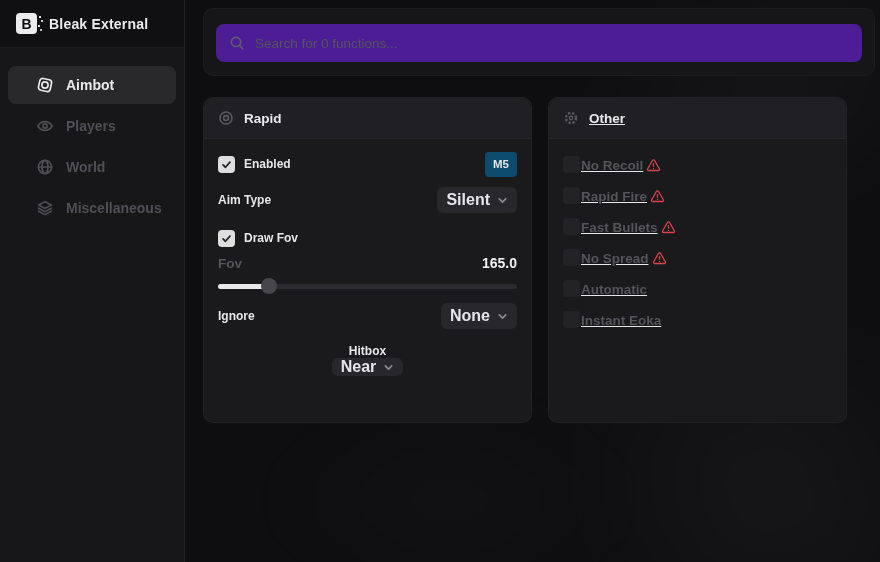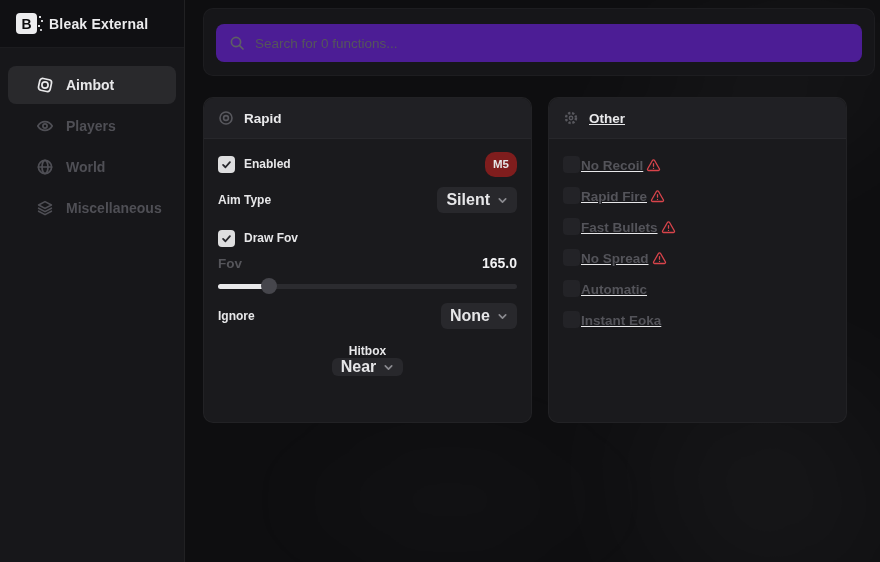--- a/index.html
+++ b/index.html
@@ -82,21 +82,21 @@
   .lbl { font-size:12px; font-weight:700; color:#e7e7e9; }
   .lbl-dim { font-size:13.5px; font-weight:700; color:#55555a; }
 
   .checkbox {
     width:17px; height:17px; border-radius:4px; background:#232327;
     display:flex; align-items:center; justify-content:center; cursor:pointer; flex:0 0 17px;
   }
   .checkbox.checked { background:#dededf; }
 
   .keybind {
-    min-width:30px; height:25px; padding:0 8px; border-radius:10px; background:#7f1d1d;
+    min-width:30px; height:25px; padding:0 8px; border-radius:4px; background:#0c4a6e;
     display:flex; align-items:center; justify-content:center;
     font-size:11.5px; font-weight:800; color:#e6e6e8; cursor:pointer;
   }
   .select {
     height:26px; padding:0 9px; border-radius:6px; background:#28282c;
     display:flex; align-items:center; gap:7px; cursor:pointer;
   }
   .select .sel-val { font-size:16px; font-weight:700; color:#e6e6e8; }
   .select .chev { display:flex; color:#8b8b90; }
 

